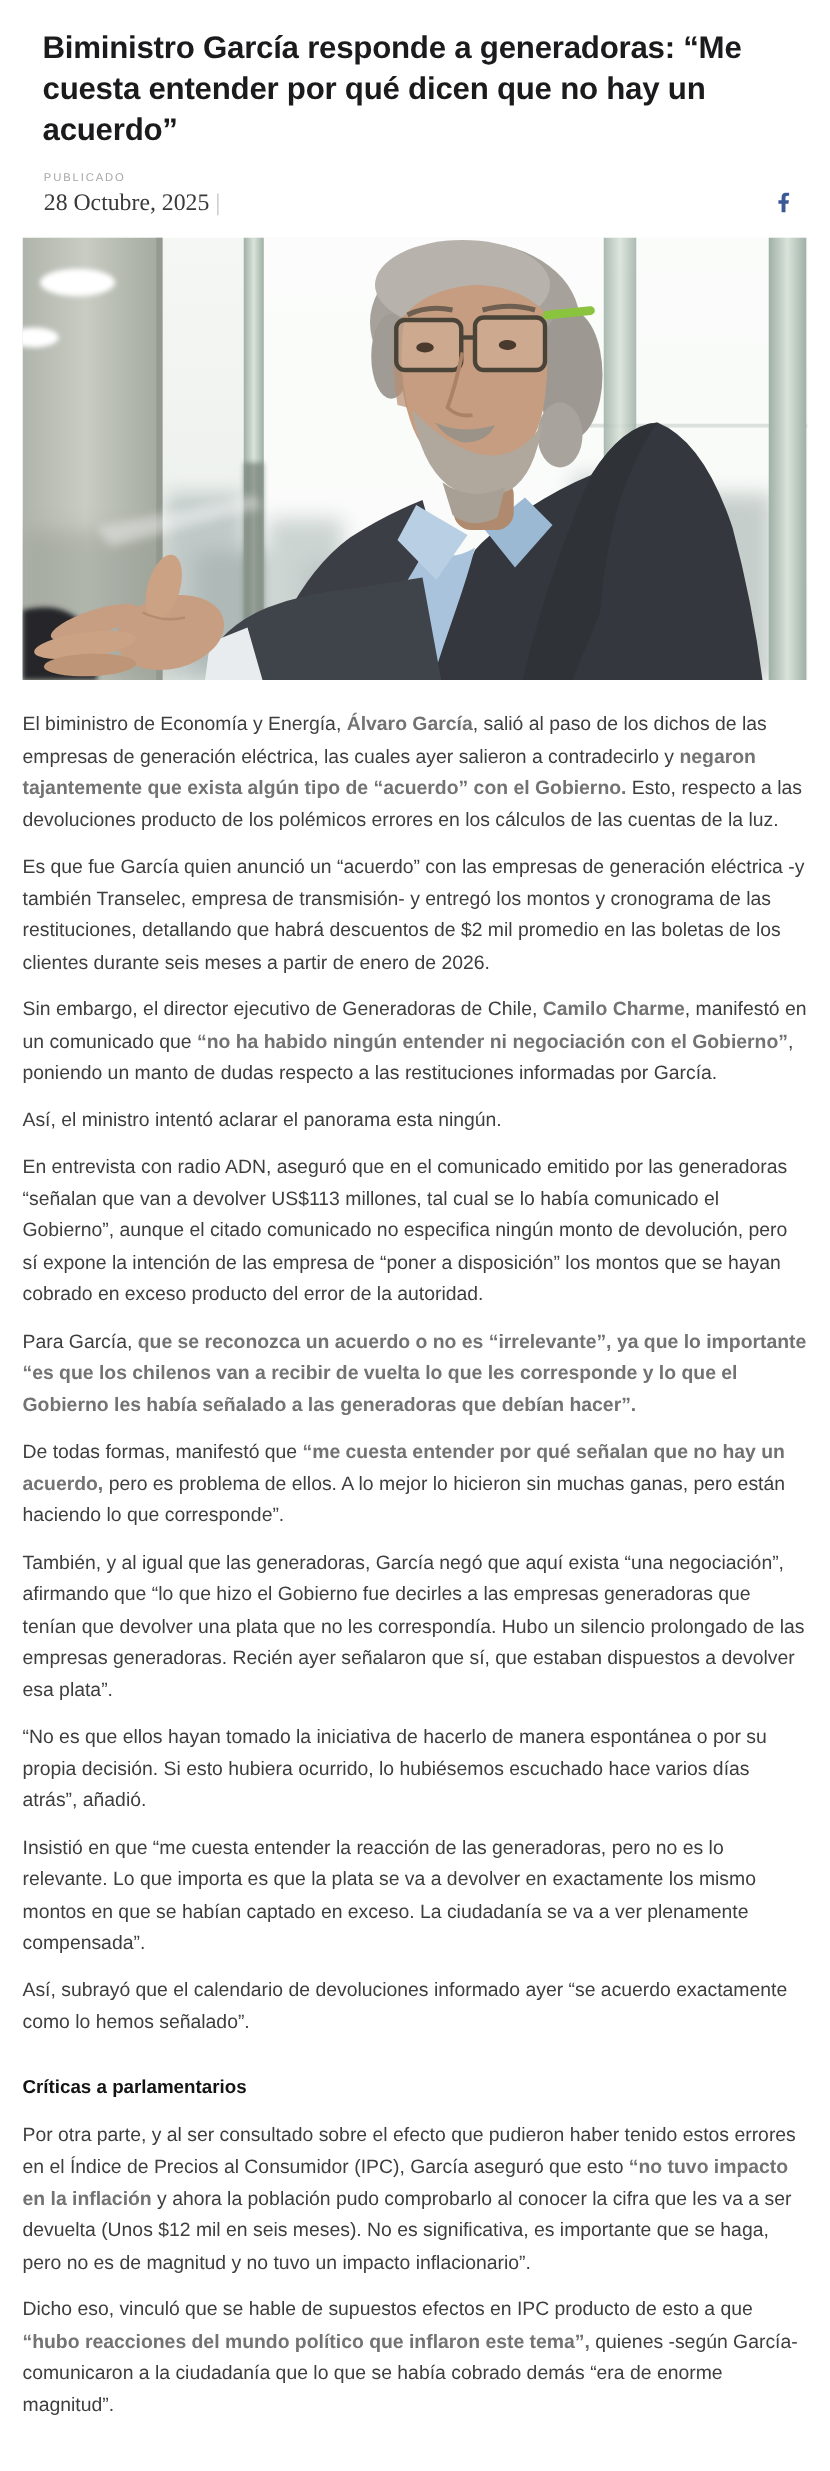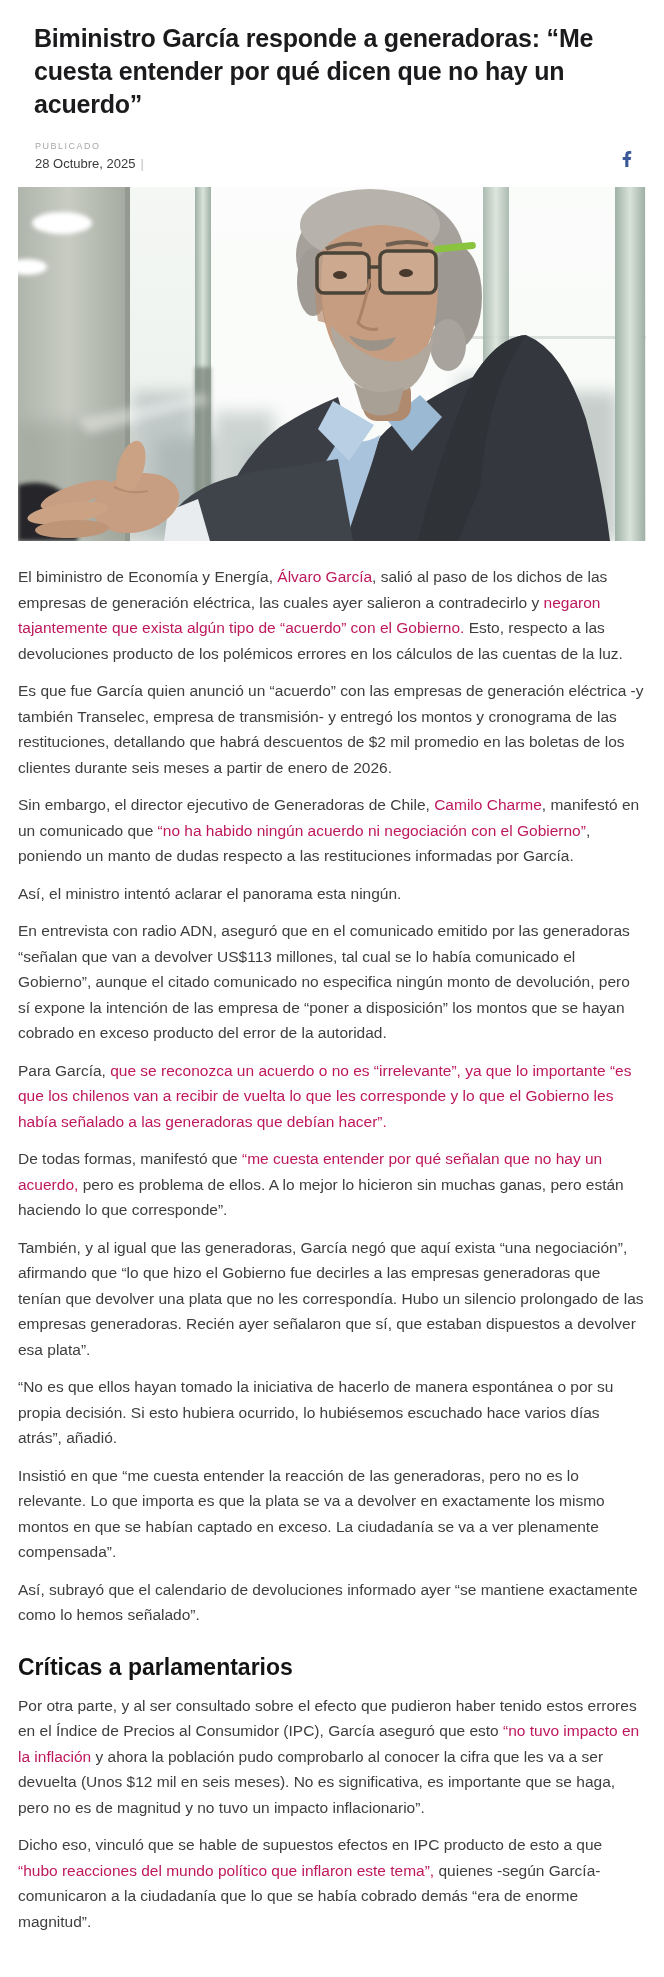--- a/index.html
+++ b/index.html
@@ -12,36 +12,36 @@
     color:#1b1b1d; letter-spacing:-0.2px;
   }
 
   .meta-row {
     display:flex; justify-content:space-between; align-items:flex-end;
     margin-top:12px; padding-left:17px; padding-right:6px;
   }
   .published-label {
     font-size:9px; letter-spacing:1.5px; color:#a7a7a7; font-weight:400;
   }
-  .date-row { margin-top:5px; font-size:13px; color:#3a3a3a; }
+  .date-row { margin-top:5px; font-size:19px; color:#3a3a3a;font-family:Liberation Serif, serif; }
   .date-sep { color:#c2c2c2; margin-left:5px; font-weight:400; }
   .share-btn {
     margin-top:10px; padding:4px 8px; cursor:pointer; line-height:0;
   }
 
   figure.hero { margin:16px 0 0; padding:0; }
   .hero svg { display:block; width:628px; height:354px; }
 
   .article-body { margin-top:23px; }
   .article-body p {
     margin:0 0 12px; font-size:15.5px; line-height:25.5px; color:#3e3e3e;
   }
-  .article-body p strong { color:#be185d; font-weight:400; }
+  .article-body p strong { color:#737373; font-weight:700; }
   .article-body h2 {
-    margin:27px 0 14px; font-size:23px; line-height:24px;
+    margin:27px 0 14px; font-size:15px; line-height:24px;
     font-weight:700; color:#131313;
   }
 </style>
 </head>
 <body>
 
 <div class="page">
 
   <h1 class="title">Biministro García responde a generadoras: “Me cuesta entender por qué dicen que no hay un acuerdo”</h1>
 
@@ -173,28 +173,28 @@
         <ellipse cx="50" cy="326" rx="41" ry="10" transform="rotate(-8 50 326)" fill="#cba284"></ellipse>
         <ellipse cx="54" cy="342" rx="37" ry="9" transform="rotate(-2 54 342)" fill="#bf9578"></ellipse>
       </g>
       <path d="M96 300 Q 112 308 130 304" stroke="#aa7f62" stroke-width="2" fill="none" opacity="0.6"></path>
     </svg>
   </figure>
 
   <div class="article-body">
     <p><span>El biministro de Economía y Energía, </span><strong>Álvaro García</strong><span>, salió al paso de los dichos de las empresas de generación eléctrica, las cuales ayer salieron a contradecirlo y </span><strong>negaron tajantemente que exista algún tipo de “acuerdo” con el Gobierno.</strong><span> Esto, respecto a las devoluciones producto de los polémicos errores en los cálculos de las cuentas de la luz.</span></p>
     <p><span>Es que fue García quien anunció un “acuerdo” con las empresas de generación eléctrica -y también Transelec, empresa de transmisión- y entregó los montos y cronograma de las restituciones, detallando que habrá descuentos de $2 mil promedio en las boletas de los clientes durante seis meses a partir de enero de 2026.</span></p>
-    <p><span>Sin embargo, el director ejecutivo de Generadoras de Chile, </span><strong>Camilo Charme</strong><span>, manifestó en un comunicado que </span><strong>“no ha habido ningún acuerdo ni negociación con el Gobierno”</strong><span>, poniendo un manto de dudas respecto a las restituciones informadas por García.</span></p>
+    <p><span>Sin embargo, el director ejecutivo de Generadoras de Chile, </span><strong>Camilo Charme</strong><span>, manifestó en un comunicado que </span><strong>“no ha habido ningún entender ni negociación con el Gobierno”</strong><span>, poniendo un manto de dudas respecto a las restituciones informadas por García.</span></p>
     <p><span>Así, el ministro intentó aclarar el panorama esta ningún.</span></p>
     <p><span>En entrevista con radio ADN, aseguró que en el comunicado emitido por las generadoras “señalan que van a devolver US$113 millones, tal cual se lo había comunicado el Gobierno”, aunque el citado comunicado no especifica ningún monto de devolución, pero sí expone la intención de las empresa de “poner a disposición” los montos que se hayan cobrado en exceso producto del error de la autoridad.</span></p>
     <p><span>Para García, </span><strong>que se reconozca un acuerdo o no es “irrelevante”, ya que lo importante “es que los chilenos van a recibir de vuelta lo que les corresponde y lo que el Gobierno les había señalado a las generadoras que debían hacer”.</strong></p>
     <p><span>De todas formas, manifestó que </span><strong>“me cuesta entender por qué señalan que no hay un acuerdo,</strong><span> pero es problema de ellos. A lo mejor lo hicieron sin muchas ganas, pero están haciendo lo que corresponde”.</span></p>
     <p><span>También, y al igual que las generadoras, García negó que aquí exista “una negociación”, afirmando que “lo que hizo el Gobierno fue decirles a las empresas generadoras que tenían que devolver una plata que no les correspondía. Hubo un silencio prolongado de las empresas generadoras. Recién ayer señalaron que sí, que estaban dispuestos a devolver esa plata”.</span></p>
     <p><span>“No es que ellos hayan tomado la iniciativa de hacerlo de manera espontánea o por su propia decisión. Si esto hubiera ocurrido, lo hubiésemos escuchado hace varios días atrás”, añadió.</span></p>
     <p><span>Insistió en que “me cuesta entender la reacción de las generadoras, pero no es lo relevante. Lo que importa es que la plata se va a devolver en exactamente los mismo montos en que se habían captado en exceso. La ciudadanía se va a ver plenamente compensada”.</span></p>
-    <p><span>Así, subrayó que el calendario de devoluciones informado ayer “se mantiene exactamente como lo hemos señalado”.</span></p>
+    <p><span>Así, subrayó que el calendario de devoluciones informado ayer “se acuerdo exactamente como lo hemos señalado”.</span></p>
     <h2>Críticas a parlamentarios</h2>
     <p><span>Por otra parte, y al ser consultado sobre el efecto que pudieron haber tenido estos errores en el Índice de Precios al Consumidor (IPC), García aseguró que esto </span><strong>“no tuvo impacto en la inflación</strong><span> y ahora la población pudo comprobarlo al conocer la cifra que les va a ser devuelta (Unos $12 mil en seis meses). No es significativa, es importante que se haga, pero no es de magnitud y no tuvo un impacto inflacionario”.</span></p>
     <p><span>Dicho eso, vinculó que se hable de supuestos efectos en IPC producto de esto a que </span><strong>“hubo reacciones del mundo político que inflaron este tema”,</strong><span> quienes -según García- comunicaron a la ciudadanía que lo que se había cobrado demás “era de enorme magnitud”.</span></p>
 
   </div>
 
 </div>
 
 </body></html>

